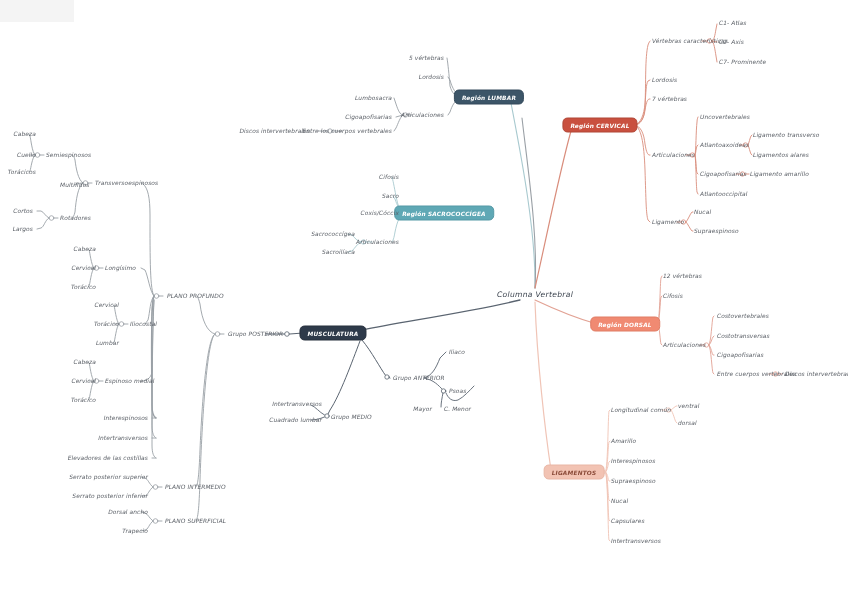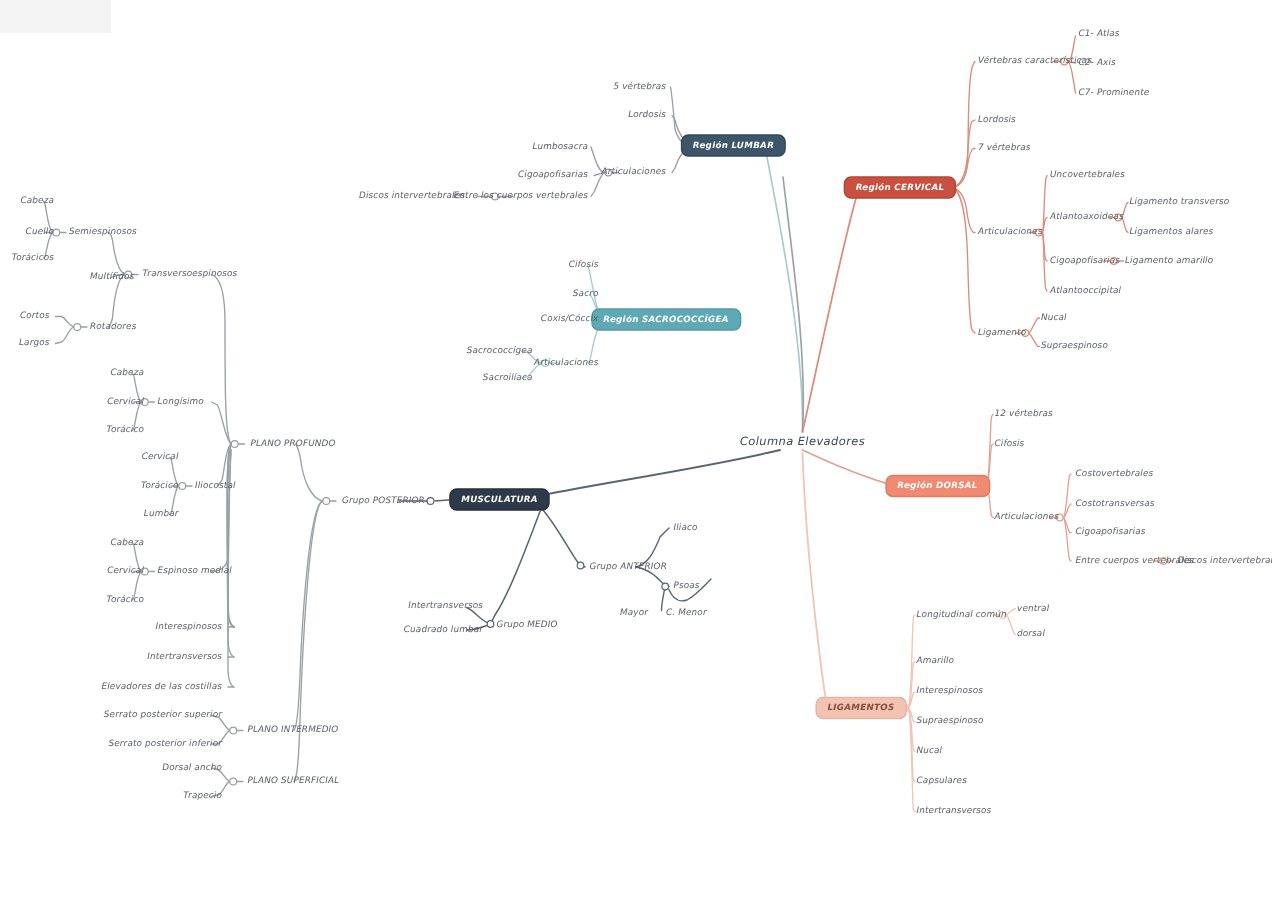--- a/index.html
+++ b/index.html
@@ -207,21 +207,21 @@
       <path d="M153 487 C 149 484 148 479 145 478 L 141 477" stroke="#9aa0a6" stroke-width=".9"></path>
       <path d="M153 487 C 149 490 148 495 145 496 L 141 496" stroke="#9aa0a6" stroke-width=".9"></path>
 
       <path d="M162 521 L 158 521" stroke="#9aa0a6" stroke-width=".9"></path>
       <circle cx="155.5" cy="521" r="2.3" stroke="#9aa0a6" stroke-width=".8" fill="#fff"></circle>
       <path d="M153 521 C 149 518 148 514 145 513 L 141 512" stroke="#9aa0a6" stroke-width=".9"></path>
       <path d="M153 521 C 149 524 148 530 145 530 L 141 531" stroke="#9aa0a6" stroke-width=".9"></path>
     </g>
   </svg>
 
-  <div class="root" style="left:535px;top:294px;">Columna Elevadores</div>
+  <div class="root" style="left:535px;top:294px;">Columna Vertebral</div>
 
   <div class="node n-blue" style="left:489px;top:97px;">Región LUMBAR</div>
   <div class="node n-teal" style="left:444px;top:213px;">Región SACROCOCCÍGEA</div>
   <div class="node n-red" style="left:600px;top:125px;">Región CERVICAL</div>
   <div class="node n-salmon" style="left:625px;top:324px;">Región DORSAL</div>
   <div class="node n-peach" style="left:574px;top:472px;">LIGAMENTOS</div>
   <div class="node n-dark" style="left:333px;top:333px;">MUSCULATURA</div>
 
   <div id="labels">
       <div class="lbl s9 l" style="top: 58px; right: 404px;">5 vértebras</div>

